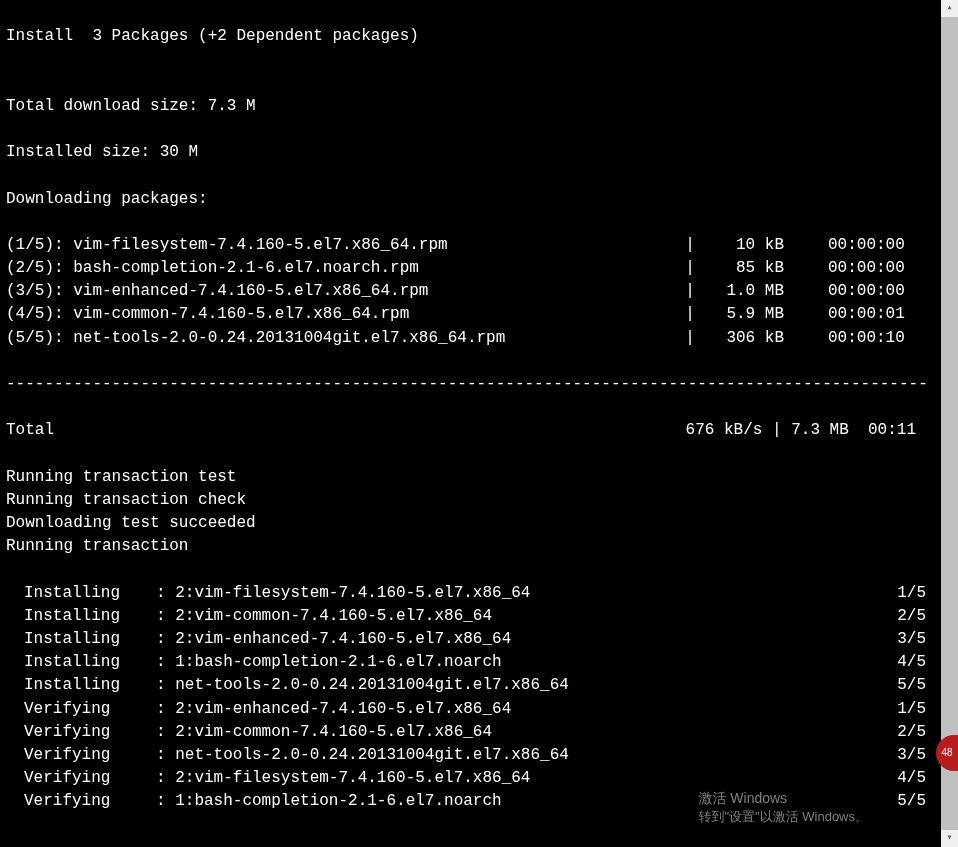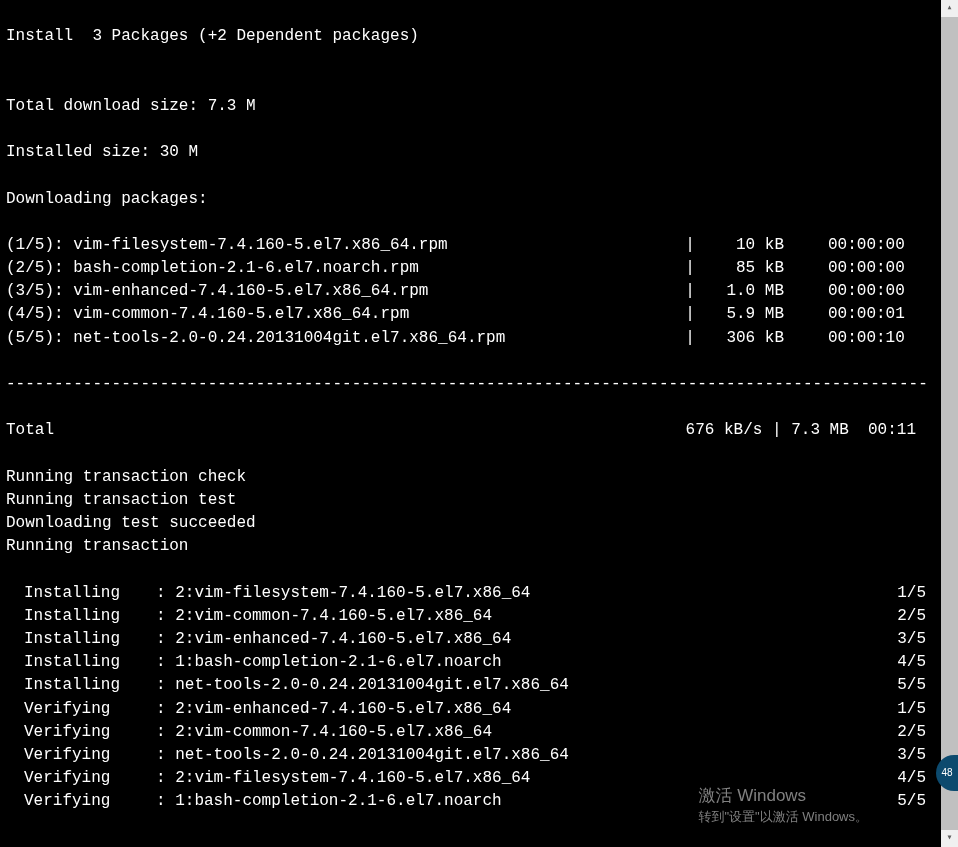--- a/index.html
+++ b/index.html
@@ -79,29 +79,29 @@
       position: absolute;
       right: 90px;
       bottom: 20px;
       color: #808080;
       font-family: "Microsoft YaHei", sans-serif;
       text-align: left;
       font-size: 15px;
       white-space: normal;
       pointer-events: none;
     }
-    .watermark .wm1 { font-size: 17px; }
+    .watermark .wm1 { font-size: 14px; }
     .watermark .wm2 { font-size: 13px; }
     .badge {
       position: absolute;
       right: 0;
-      bottom: 56px;
+      bottom: 76px;
       width: 22px;
       height: 36px;
-      background: #0c4a6e;
+      background: #b91c1c;
       border-radius: 18px 0 0 18px;
       color: #fff;
       font-size: 10px;
       display: flex;
       align-items: center;
       justify-content: center;
       font-family: sans-serif;
     }
   </style>
 </head>
@@ -112,21 +112,21 @@
 <span class="line"></span>
 <span class="line">Total download size: 7.3 M</span>
 <span class="line">Installed size: 30 M</span>
 <span class="line">Downloading packages:</span>
 <div id="downloads-container"><div class="dl-row"><span class="dl-name">(1/5): vim-filesystem-7.4.160-5.el7.x86_64.rpm</span><span class="dl-sep">|</span><span class="dl-size">10 kB</span><span class="dl-time">00:00:00</span></div><div class="dl-row"><span class="dl-name">(2/5): bash-completion-2.1-6.el7.noarch.rpm</span><span class="dl-sep">|</span><span class="dl-size">85 kB</span><span class="dl-time">00:00:00</span></div><div class="dl-row"><span class="dl-name">(3/5): vim-enhanced-7.4.160-5.el7.x86_64.rpm</span><span class="dl-sep">|</span><span class="dl-size">1.0 MB</span><span class="dl-time">00:00:00</span></div><div class="dl-row"><span class="dl-name">(4/5): vim-common-7.4.160-5.el7.x86_64.rpm</span><span class="dl-sep">|</span><span class="dl-size">5.9 MB</span><span class="dl-time">00:00:01</span></div><div class="dl-row"><span class="dl-name">(5/5): net-tools-2.0-0.24.20131004git.el7.x86_64.rpm</span><span class="dl-sep">|</span><span class="dl-size">306 kB</span><span class="dl-time">00:00:10</span></div></div>
 <span class="line hr-line">--------------------------------------------------------------------------------------------------------</span>
 <div class="total-row">
   <span class="total-label">Total</span>
   <span class="total-stats">676 kB/s | 7.3 MB  00:11</span>
 </div>
-<div id="txlines-container"><span class="line">Running transaction check</span><span class="line">Running transaction test</span><span class="line">Downloading test succeeded</span><span class="line">Running transaction</span></div>
+<div id="txlines-container"><span class="line">Running transaction test</span><span class="line">Running transaction check</span><span class="line">Downloading test succeeded</span><span class="line">Running transaction</span></div>
 <div id="txsteps-container"><div class="tx-row"><span class="tx-action">Installing </span><span class="tx-pkg">: 2:vim-filesystem-7.4.160-5.el7.x86_64</span><span class="tx-count">1/5</span></div><div class="tx-row"><span class="tx-action">Installing </span><span class="tx-pkg">: 2:vim-common-7.4.160-5.el7.x86_64</span><span class="tx-count">2/5</span></div><div class="tx-row"><span class="tx-action">Installing </span><span class="tx-pkg">: 2:vim-enhanced-7.4.160-5.el7.x86_64</span><span class="tx-count">3/5</span></div><div class="tx-row"><span class="tx-action">Installing </span><span class="tx-pkg">: 1:bash-completion-2.1-6.el7.noarch</span><span class="tx-count">4/5</span></div><div class="tx-row"><span class="tx-action">Installing </span><span class="tx-pkg">: net-tools-2.0-0.24.20131004git.el7.x86_64</span><span class="tx-count">5/5</span></div><div class="tx-row"><span class="tx-action">Verifying  </span><span class="tx-pkg">: 2:vim-enhanced-7.4.160-5.el7.x86_64</span><span class="tx-count">1/5</span></div><div class="tx-row"><span class="tx-action">Verifying  </span><span class="tx-pkg">: 2:vim-common-7.4.160-5.el7.x86_64</span><span class="tx-count">2/5</span></div><div class="tx-row"><span class="tx-action">Verifying  </span><span class="tx-pkg">: net-tools-2.0-0.24.20131004git.el7.x86_64</span><span class="tx-count">3/5</span></div><div class="tx-row"><span class="tx-action">Verifying  </span><span class="tx-pkg">: 2:vim-filesystem-7.4.160-5.el7.x86_64</span><span class="tx-count">4/5</span></div><div class="tx-row"><span class="tx-action">Verifying  </span><span class="tx-pkg">: 1:bash-completion-2.1-6.el7.noarch</span><span class="tx-count">5/5</span></div></div>
 <span class="line"> </span>
 
 
 
 
 
 
 
 

